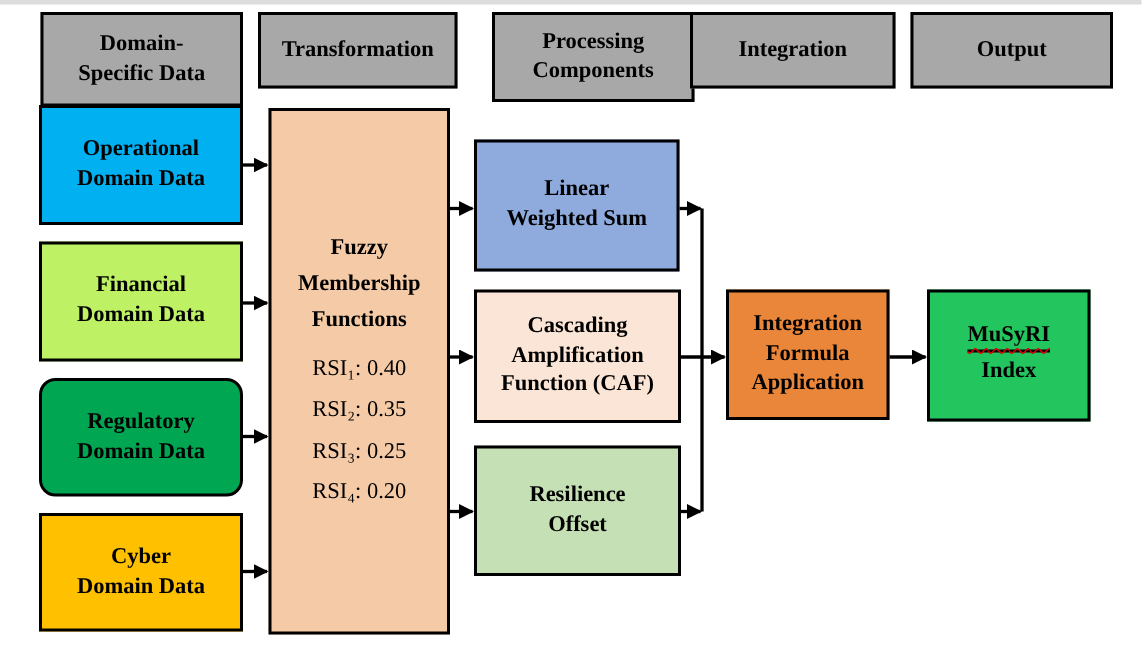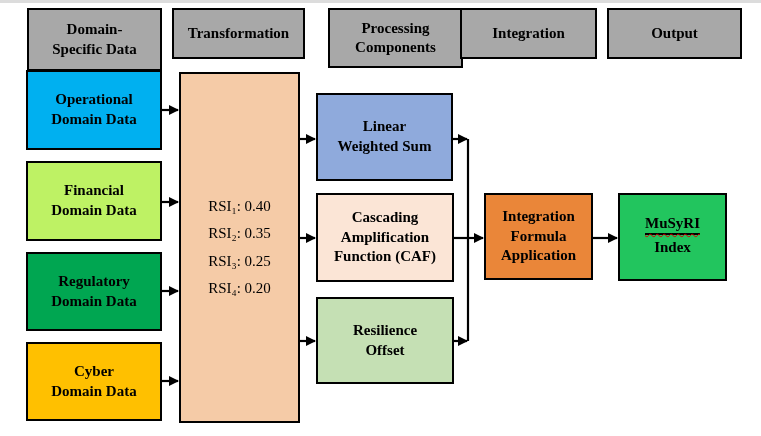--- a/index.html
+++ b/index.html
@@ -54,30 +54,33 @@
 </div>
 
 <div class="box" style="left: 26px; top: 70px; width: 136px; height: 80px; background-color: rgb(0, 176, 240);">
   <span class="lbl">Operational
 Domain Data</span>
 </div>
 <div class="box" style="left: 26px; top: 161px; width: 136px; height: 80px; background-color: #bef264;">
   <span class="lbl">Financial
 Domain Data</span>
 </div>
-<div class="box" style="left: 26px; top: 252px; width: 136px; height: 79px; background-color: rgb(0, 166, 81);">
+<div class="box" style="left: 26px; top: 252px; width: 136px; height: 79px; background-color: rgb(0, 166, 81); border-radius: 11px;">
   <span class="lbl">Regulatory
 Domain Data</span>
 </div>
 <div class="box" style="left: 26px; top: 342px; width: 136px; height: 79px; background-color: rgb(255, 192, 0);">
   <span class="lbl">Cyber
 Domain Data</span>
 </div>
 
 <div class="box" style="left: 179px; top: 72px; width: 121px; height: 351px; background-color: rgb(245, 203, 167);">
+  <span class="fuzzy-title">Fuzzy
+Membership
+Functions</span>
   <div>
     <div class="rsi-line">RSI₁: 0.40</div>
     <div class="rsi-line">RSI₂: 0.35</div>
     <div class="rsi-line">RSI₃: 0.25</div>
     <div class="rsi-line">RSI₄: 0.20</div>
   </div>
 </div>
 
 <div class="box" style="left: 316px; top: 93px; width: 137px; height: 88px; background-color: rgb(143, 170, 220); font-family: Liberation Serif, serif;">
   <span class="lbl">Linear

